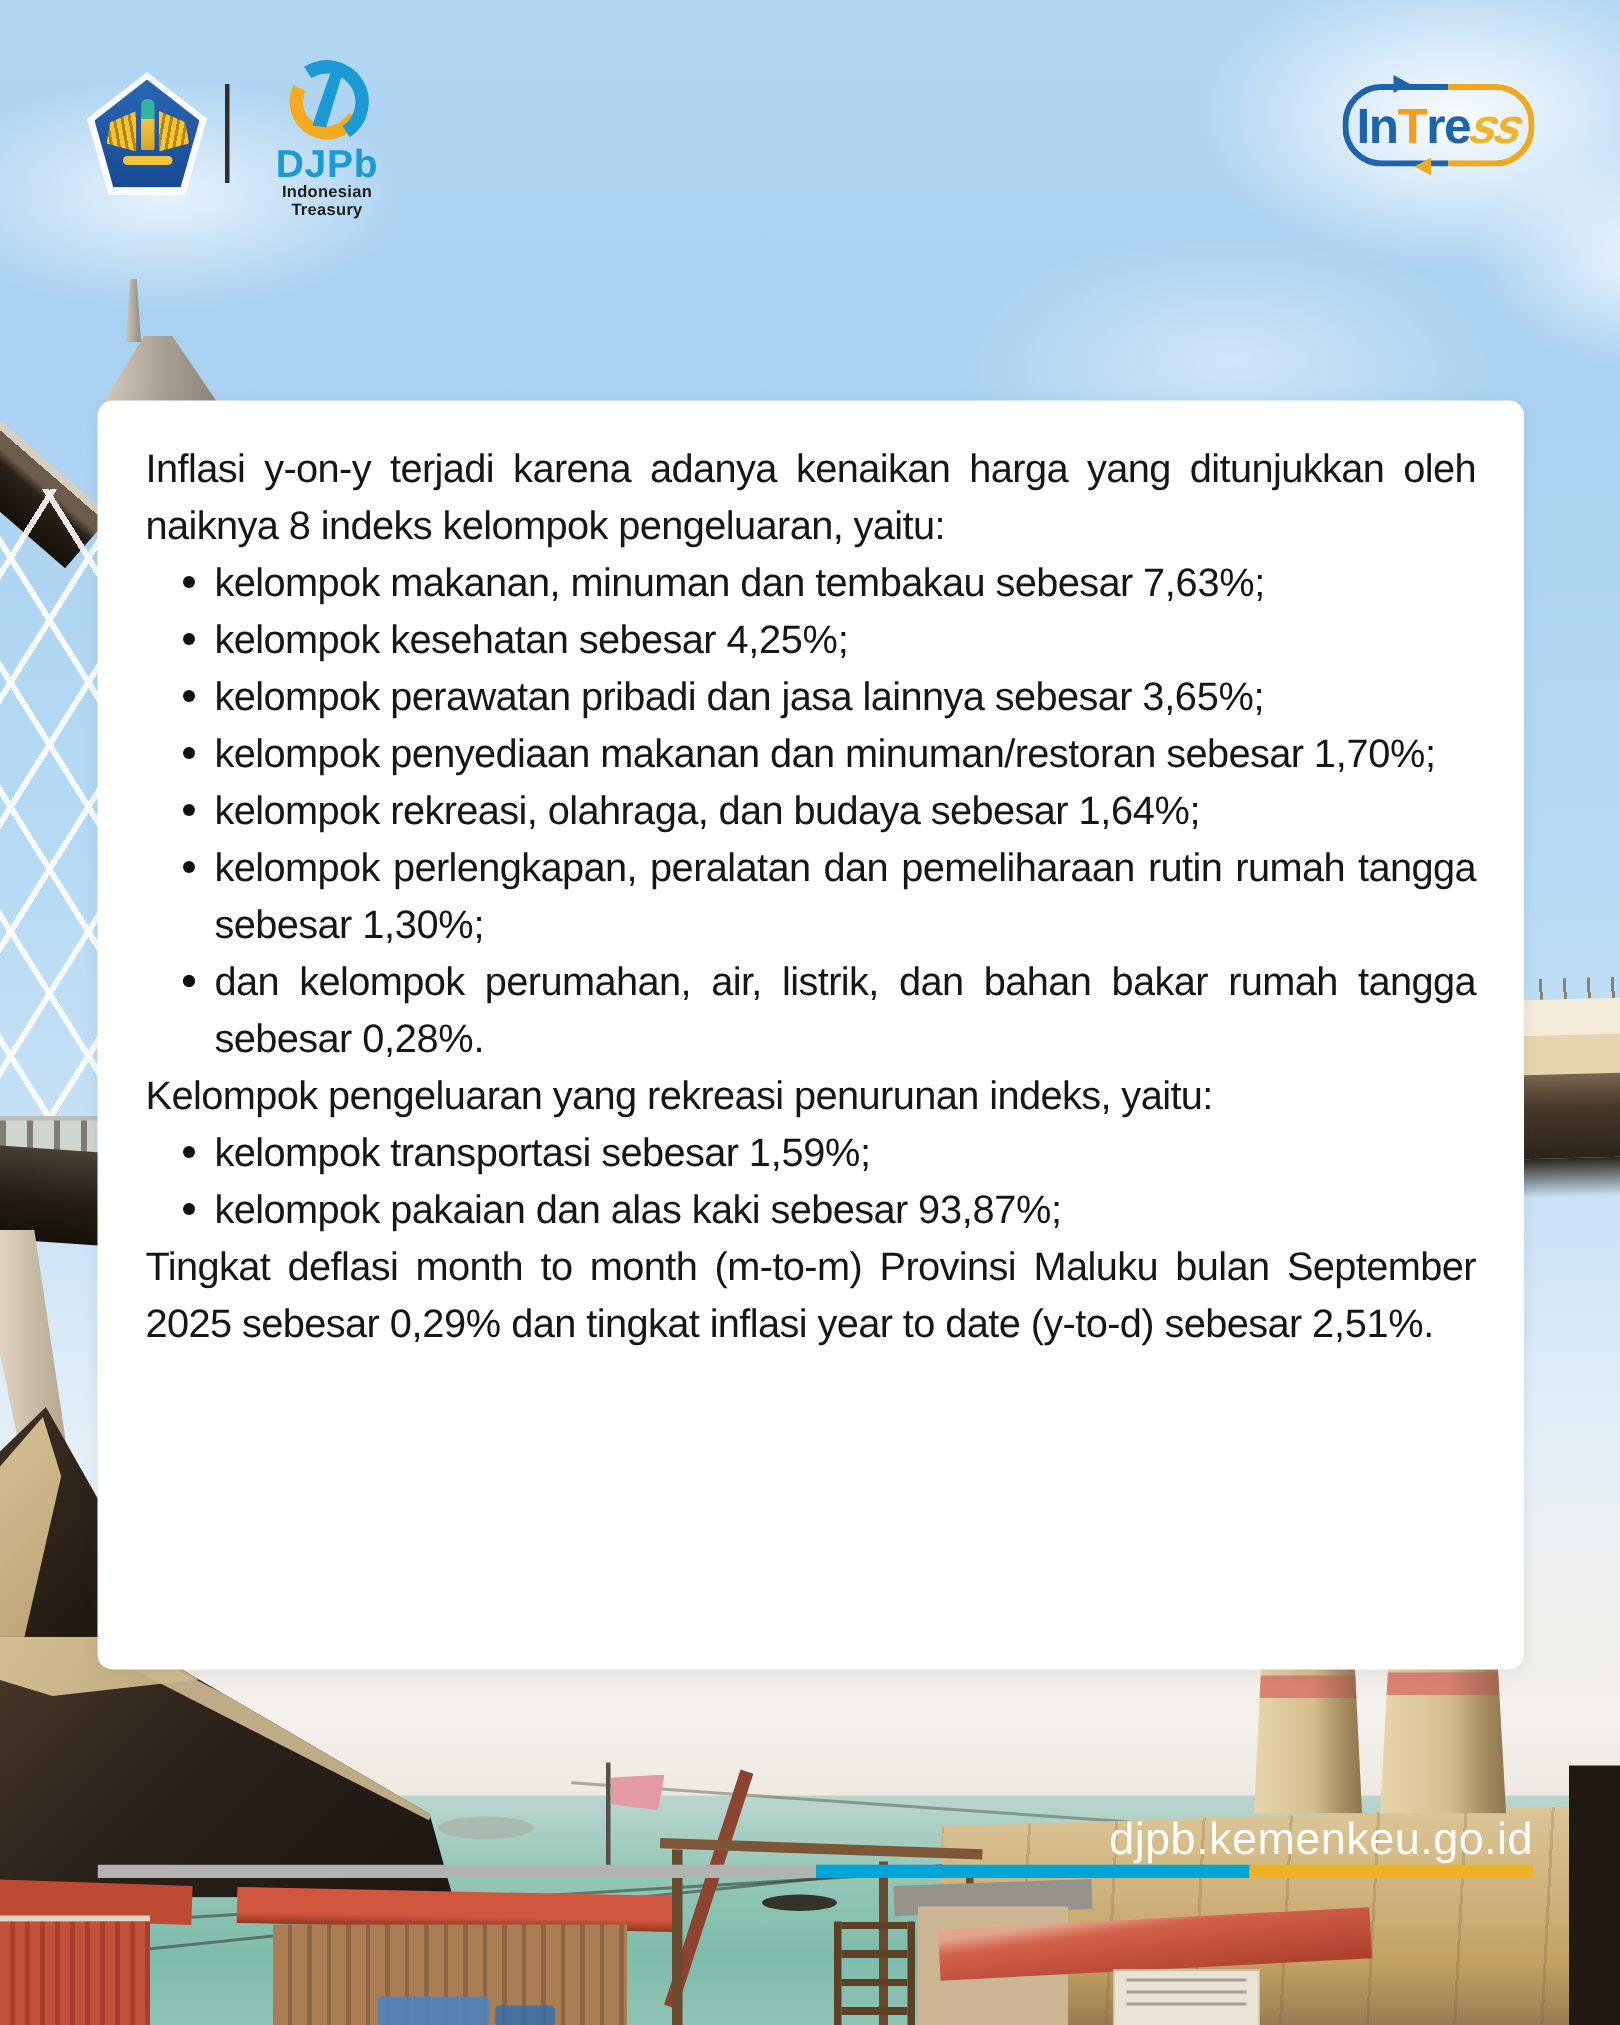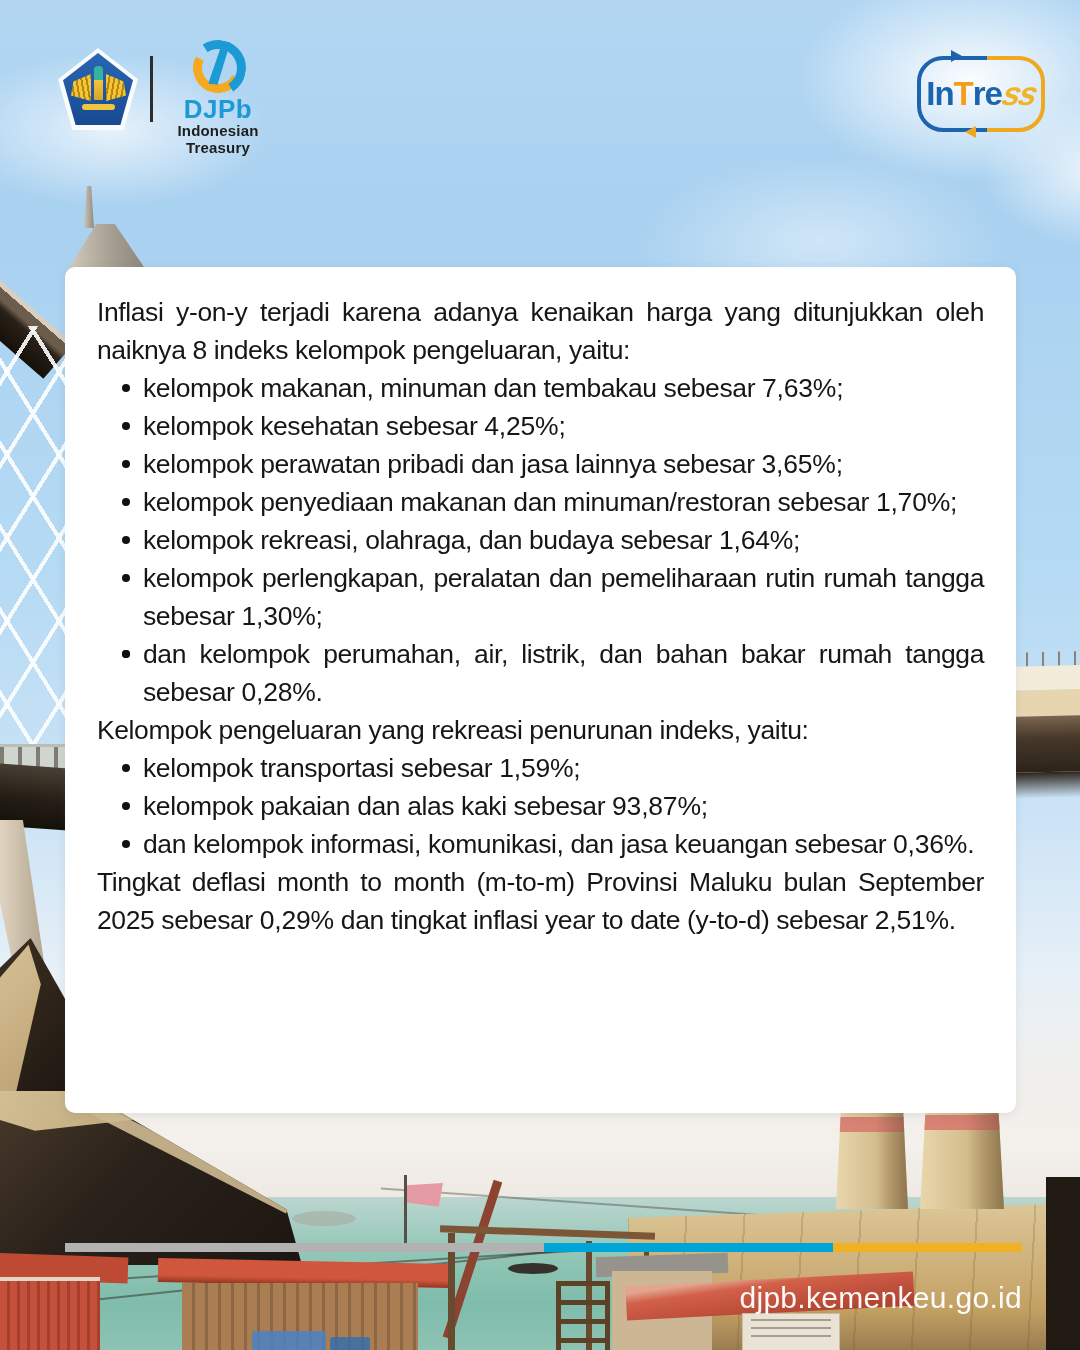--- a/index.html
+++ b/index.html
@@ -129,22 +129,22 @@
     clip-path:polygon(0 0,0 100%,100% 80%,88% 28%);}
   .emb-banner{position:absolute;left:24px;top:56px;width:33px;height:6px;background:#f3c53d;border-radius:3px;}
   .hdr-divider{left:150px;top:56px;width:3px;height:66px;background:#2e2e2e;}
   .djpb{left:168px;top:40px;width:100px;text-align:center;}
   .swirl{position:relative;width:56px;height:56px;margin:0 auto;}
   .swirl .o{position:absolute;inset:3px;border:9px solid transparent;border-left-color:#f5a91f;border-bottom-color:#f5a91f;border-radius:50%;transform:rotate(-18deg);}
   .swirl .b{position:absolute;inset:0;border:9px solid transparent;border-top-color:#1b9ad6;border-right-color:#1b9ad6;border-radius:50%;transform:rotate(12deg);}
   .swirl .sail{position:absolute;left:21px;top:3px;width:15px;height:42px;background:#1b9ad6;
                clip-path:polygon(0 100%,55% 0,100% 14%,62% 100%);transform:rotate(8deg);}
   .djpb-name{color:#1b9ad6;font-weight:bold;font-size:26px;letter-spacing:.5px;line-height:26px;}
-  .djpb-sub{color:#1d1d1b;font-weight:bold;font-size:15px;letter-spacing:.2px;}
-  .intress{left:917px;top:56px;width:128px;height:76px;}
+  .djpb-sub{color:#1d1d1b;font-weight:bold;font-size:11px;letter-spacing:.2px;}
+  .intress{left:895px;top:56px;width:128px;height:55px;}
   .intress .ringB{position:absolute;inset:0;border:4px solid #1d64ae;border-radius:26px;clip-path:inset(0 45% 0 0);}
   .intress .ringY{position:absolute;inset:0;border:4px solid #f0a81f;border-radius:26px;clip-path:inset(0 0 0 55%);}
   .intress .arrB{position:absolute;left:34px;top:-6px;width:0;height:0;border-left:11px solid #1d64ae;border-top:6px solid transparent;border-bottom:6px solid transparent;}
   .intress .arrY{position:absolute;left:48px;bottom:-6px;width:0;height:0;border-right:11px solid #f0a81f;border-top:6px solid transparent;border-bottom:6px solid transparent;}
   .intress .txt{position:absolute;inset:0;display:flex;align-items:center;justify-content:center;
                 font-size:33px;font-weight:bold;letter-spacing:-1px;}
   .lt-blue{color:#1d64ae;}
   .lt-orange{color:#f59c1b;}
   .lt-yellow{color:#f0b42a;font-style:italic;display:inline-block;transform:skewX(-14deg);letter-spacing:-2px;margin-left:1px;}
 
@@ -152,21 +152,21 @@
   .card{position:absolute;left:65px;top:267px;width:951px;height:846px;background:#ffffff;border-radius:10px;
         padding:26px 32px 0 32px;color:#161616;font-size:26.5px;line-height:38px;letter-spacing:-.4px;
         box-shadow:0 2px 10px rgba(60,70,90,.10);}
   .card .para{text-align:justify;}
   .card .bullet{position:relative;padding-left:46px;text-align:justify;}
   .card .dot{position:absolute;left:25px;top:15px;width:8px;height:8px;border-radius:50%;background:#111;}
   .card b,.card .bold{font-weight:normal;letter-spacing:-.2px;}
 
   
   .progress{position:absolute;left:65px;top:1243px;width:957px;height:9px;display:flex;overflow:hidden;}
-  .website{position:absolute;right:58px;top:1281px;font-size:30px;color:rgba(255,255,255,.96);letter-spacing:.3px;}
+  .website{position:absolute;right:58px;top:1210px;font-size:30px;color:rgba(255,255,255,.96);letter-spacing:.3px;}
 </style>
 </head>
 <body>
 
 <div class="stage" data-interactable="false">
 
   <div data-interactable="false">
     <div class="cloud c1" data-interactable="false"></div>
     <div class="cloud c2" data-interactable="false"></div>
     <div class="cloud c3" data-interactable="false"></div>
@@ -289,21 +289,20 @@
         <div class="bullet" data-interactable="false"><span class="dot" data-interactable="false"></span><span data-interactable="false"><span data-interactable="false">kelompok kesehatan sebesar </span><span class="bold" data-interactable="false">4,25%;</span></span></div>
         <div class="bullet" data-interactable="false"><span class="dot" data-interactable="false"></span><span data-interactable="false"><span data-interactable="false">kelompok perawatan pribadi dan jasa lainnya sebesar </span><span class="bold" data-interactable="false">3,65%;</span></span></div>
         <div class="bullet" data-interactable="false"><span class="dot" data-interactable="false"></span><span data-interactable="false"><span data-interactable="false">kelompok penyediaan makanan dan minuman/restoran sebesar </span><span class="bold" data-interactable="false">1,70%;</span></span></div>
         <div class="bullet" data-interactable="false"><span class="dot" data-interactable="false"></span><span data-interactable="false"><span data-interactable="false">kelompok rekreasi, olahraga, dan budaya sebesar </span><span class="bold" data-interactable="false">1,64%;</span></span></div>
         <div class="bullet" data-interactable="false"><span class="dot" data-interactable="false"></span><span data-interactable="false"><span data-interactable="false">kelompok perlengkapan, peralatan dan pemeliharaan rutin rumah tangga sebesar </span><span class="bold" data-interactable="false">1,30%;</span></span></div>
         <div class="bullet" data-interactable="false"><span class="dot" data-interactable="false"></span></div>
         <div class="bullet" data-interactable="false"><span class="dot" data-interactable="false"></span><span data-interactable="false"><span data-interactable="false">dan kelompok perumahan, air, listrik, dan bahan bakar rumah tangga sebesar </span><span class="bold" data-interactable="false">0,28%.</span></span></div>
         <div class="para" data-interactable="false"><span data-interactable="false">Kelompok pengeluaran yang rekreasi penurunan indeks, yaitu:</span></div>
         <div class="bullet" data-interactable="false"><span class="dot" data-interactable="false"></span><span data-interactable="false"><span data-interactable="false">kelompok transportasi sebesar </span><span class="bold" data-interactable="false">1,59%;</span></span></div>
         <div class="bullet" data-interactable="false"><span class="dot" data-interactable="false"></span><span data-interactable="false"><span data-interactable="false">kelompok pakaian dan alas kaki sebesar </span><span class="bold" data-interactable="false">93,87%;</span></span></div>
-        <div class="bullet" data-interactable="false"><span class="dot" data-interactable="false"></span><span data-interactable="false"><span data-interactable="false">dan kelompok informasi, komunikasi, dan jasa keuangan sebesar </span><span class="bold" data-interactable="false">0,36%.</span></span></div>
         <div class="para" data-interactable="false"><span data-interactable="false">Tingkat deflasi month to month (m-to-m) Provinsi Maluku bulan September 2025 sebesar </span><span class="bold" data-interactable="false">0,29%</span><span data-interactable="false"> dan tingkat inflasi year to date (y-to-d) sebesar </span><span class="bold" data-interactable="false">2,51%.</span></div>
       </div>
   </div>
 
   <div class="progress" data-interactable="false">
       <div data-interactable="false" style="width: 50%; background: rgb(178, 178, 178);"></div>
       <div data-interactable="false" style="width: 30.2%; background: rgb(0, 165, 216);"></div>
       <div data-interactable="false" style="width: 19.8%; background: rgb(238, 178, 36);"></div>
     </div>
   <div class="website" data-interactable="false">djpb.kemenkeu.go.id</div>

